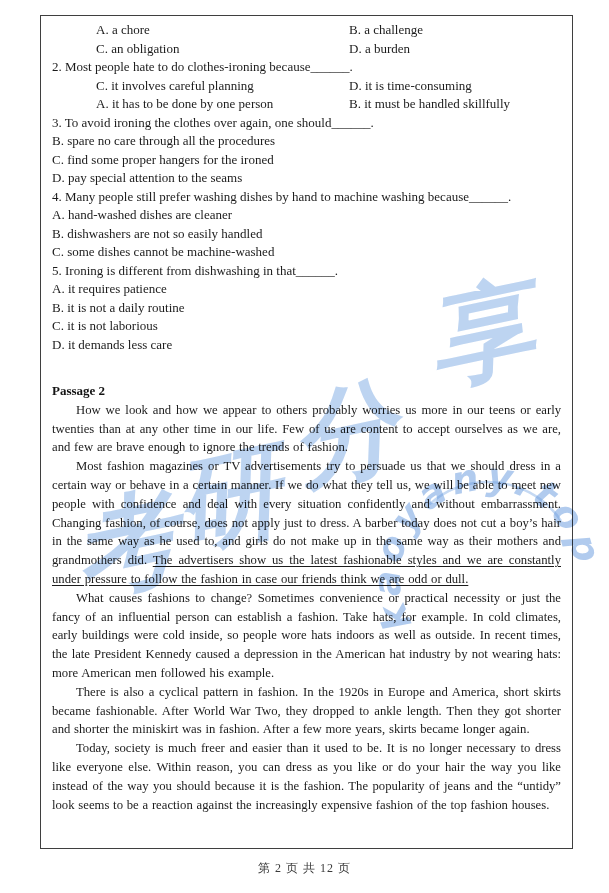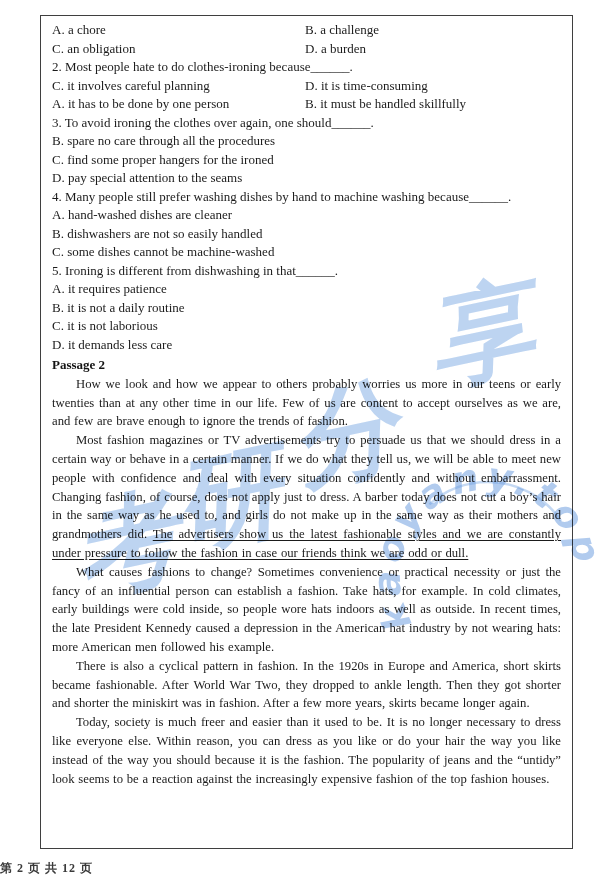--- a/index.html
+++ b/index.html
@@ -20,48 +20,48 @@
     overflow: hidden;
     background: transparent;
   }
   .quiz-line {
     font-size: 13px;
     line-height: 18.5px;
     height: 18.5px;
     white-space: nowrap;
     color: #1b1b1b;
   }
-  .pair { display: flex; }
+  .pair { display: flex; margin-left: 44px; }
   .pair .opt-left { flex: 0 0 253px; width: 253px; }
   .pair .opt-right { flex: 1; }
-  .passage { margin-top: 2px; }
+  .passage { margin-top: 28px; }
   .passage-title {
     font-weight: bold;
     font-size: 13px;
     line-height: 18.8px;
     color: #141414;
   }
   .para {
     margin: 0;
     font-size: 12.7px;
     line-height: 18.8px;
     text-align: justify;
     text-indent: 24px;
     color: #1b1b1b;
     word-spacing: 0.6px;
   }
   .underlined { text-decoration: underline; text-underline-offset: 2px; }
   .footer {
     position: absolute;
     top: 860px; left: 0;
     width: 100%;
+    text-align: center;
     font-size: 12px;
     color: #3a3a3a;
     letter-spacing: 1px;
-    font-weight: bold;
   }
   .watermark-layer {
     position: absolute;
     left: 0; top: 0; width: 609px; height: 893px;
     pointer-events: none;
     mix-blend-mode: multiply;
   }
   .wm-char {
     position: absolute;
     color: rgba(118, 166, 226, 0.48);

